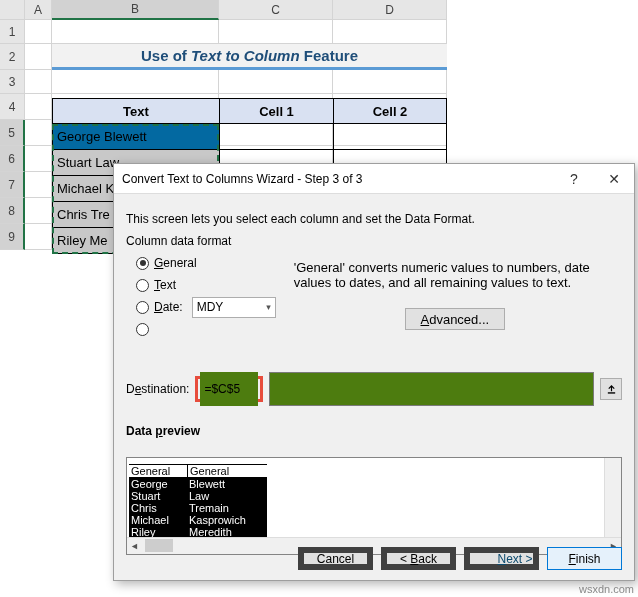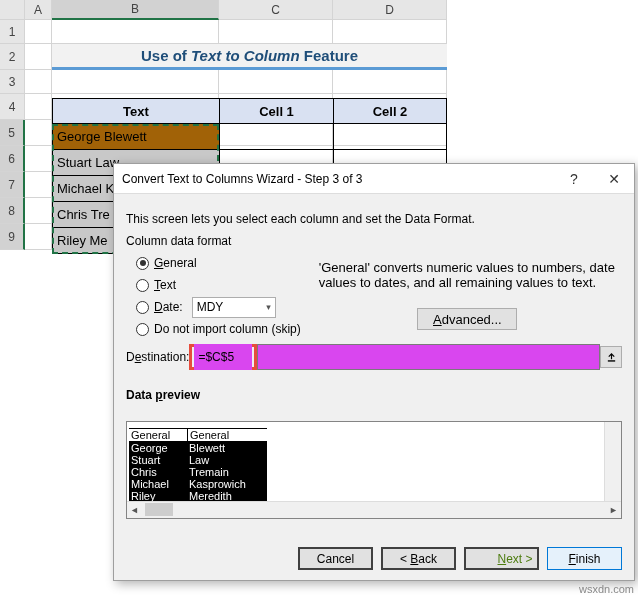--- a/index.html
+++ b/index.html
@@ -42,21 +42,21 @@
 .th:last-child { border-right: 1px solid #000; }
 .th.b { width: 167px; }
 .th.c { width: 114px; }
 .th.d { width: 114px; }
 .td { border: 1px solid #000; border-top: none; border-right: none; display: flex; align-items: center; padding: 0 4px; font-size: 13px; }
 .td:last-child { border-right: 1px solid #000; }
 .td.b { width: 167px; }
 .td.c { width: 114px; }
 .td.d { width: 114px; }
 .td.sel { background: #c8c8c8; }
-.td.first-sel { background: #a16207; }
+.td.first-sel { background: #0369a1; }
 
 
 .marquee { position: absolute; left: 52px; top: 124px; width: 167px; height: 130px; border: 2px dashed #217346; pointer-events: none; }
 
 
 .dialog { position: absolute; left: 113px; top: 163px; width: 522px; height: 418px; background: #f0f0f0; border: 1px solid #9e9e9e; box-shadow: 3px 3px 10px rgba(0,0,0,0.3); }
 .titlebar { height: 30px; background: #fff; display: flex; align-items: center; padding-left: 8px; border-bottom: 1px solid #ddd; }
 .titlebar-title { flex: 1; font-size: 12px; }
 .titlebar-btn { width: 40px; height: 30px; display: flex; align-items: center; justify-content: center; font-size: 14px; color: #333; }
 .dbody { padding: 18px 12px; font-size: 12px; color: #000; }
@@ -65,22 +65,22 @@
 .format-area { display: flex; gap: 18px; }
 .radios { margin-left: 10px; }
 .radio-row { display: flex; align-items: center; height: 22px; gap: 5px; }
 .radio { width: 13px; height: 13px; border-radius: 50%; border: 1px solid #333; display: inline-flex; align-items: center; justify-content: center; background: #fff; }
 .radio.checked::after { content: ''; width: 6px; height: 6px; background: #333; border-radius: 50%; }
 .date-select { width: 84px; height: 21px; border: 1px solid #adadad; background: #fff; display: flex; align-items: center; padding: 0 4px; margin-left: 4px; justify-content: space-between; }
 .date-select .chev { font-size: 9px; color: #555; }
 .desc-box { font-size: 13px; color: #000; padding: 8px 6px 0 0; text-align: left; flex: 1; }
 .adv-btn { margin-top: 18px; width: 100px; height: 22px; border: 1px solid #adadad; background: #e1e1e1; display: flex; align-items: center; justify-content: center; margin-left: auto; margin-right: auto; }
 
-.dest-row { display: flex; align-items: center; margin-top: 4px; }
-.dest-input { flex: 1; height: 26px; border: 1px solid #7a7a7a; background: #d946ef; padding: 0 4px; display: flex; align-items: center; }
+.dest-row { display: flex; align-items: center; margin-top: 32px; gap: 6px; }
+.dest-input { flex: 1; height: 34px; border: 1px solid #7a7a7a; background: #4d7c0f; padding: 0 4px; display: flex; align-items: center; }
 .dest-highlight { border: 3px solid #e74c3c; padding: 0 2px; display: flex; align-items: center; height: 26px; }
 .collapse-btn { width: 22px; height: 22px; border: 1px solid #adadad; background: #e1e1e1; display: flex; align-items: center; justify-content: center; }
 .collapse-btn svg { width: 11px; height: 11px; }
 
 .preview-label { margin-top: 18px; margin-bottom: 19px; display: block; font-weight: bold; }
 .preview-box { border: 1px solid #848484; background: #fff; height: 98px; position: relative; overflow: hidden; }
 .preview-inner { padding: 6px 2px 2px 2px; font-family: "Courier New", monospace; font-size: 11px; }
 .pv-head { display: flex; }
 .pv-head span { border-bottom: 1px solid #000; border-top: 1px solid #000; padding: 0 2px; }
 .pv-head span:first-child { width: 58px; }
@@ -88,22 +88,22 @@
 .pv-row { display: flex; }
 .pv-row span { padding: 0 2px; background: #000; color: #fff; }
 .pv-row span:first-child { width: 58px; }
 .pv-row span:last-child { width: 80px; margin-left:0px;}
 .pv-scroll-v { position: absolute; right: 0; top: 0; bottom: 17px; width: 17px; background: #f0f0f0; border-left: 1px solid #ddd; }
 .pv-scroll-h { position: absolute; left: 0; right: 0; bottom: 0; height: 17px; background: #f0f0f0; border-top: 1px solid #ddd; display: flex; justify-content: space-between; align-items: center; padding: 0 3px; }
 .pv-thumb-h { position: absolute; left: 18px; bottom: 2px; width: 28px; height: 13px; background: #cdcdcd; }
 .scrlbtn { font-size: 9px; color: #555; }
 
 .btn-row { position: absolute; bottom: 10px; right: 12px; display: flex; gap: 8px; }
-.dbtn { width: 75px; height: 23px; border: 2px solid #404040; background: #e1e1e1; display: flex; align-items: center; justify-content: center; font-size: 12px; }
-.dbtn.disabled { color: #4d7c0f; padding-left: 27px; }
+.dbtn { width: 75px; height: 23px; border: 6px solid #404040; background: #e1e1e1; display: flex; align-items: center; justify-content: center; font-size: 12px; }
+.dbtn.disabled { color: #0c4a6e; padding-left: 27px; }
 .dbtn.primary { border: 1px solid #0078d7; background: #e5f1fb; }
 
 .watermark { position: absolute; right: 4px; bottom: 2px; font-size: 11px; color: #888; }
 .underline { text-decoration: underline; }
 </style>
 </head>
 <body>
 
 <div class="col-headers">
   <div class="row-head-spacer"></div>
@@ -243,21 +243,20 @@
         <div class="radio-row">
             <span class="radio"></span>
             <span><span class="underline">D</span>ate:</span>
           <div class="date-select">
               <span>MDY</span>
               <span class="chev">▾</span>
             </div>
         </div>
         <div class="radio-row">
             <span class="radio"></span>
-            <span>Do not import column (skip)</span>
           </div>
       </div>
       <div class="desc-box">
         <div>'General' converts numeric values to numbers, date values to dates, and all remaining values to text.</div>
         <div class="adv-btn">
             <span><span class="underline">A</span>dvanced...</span>
           </div>
       </div>
     </div>
 

